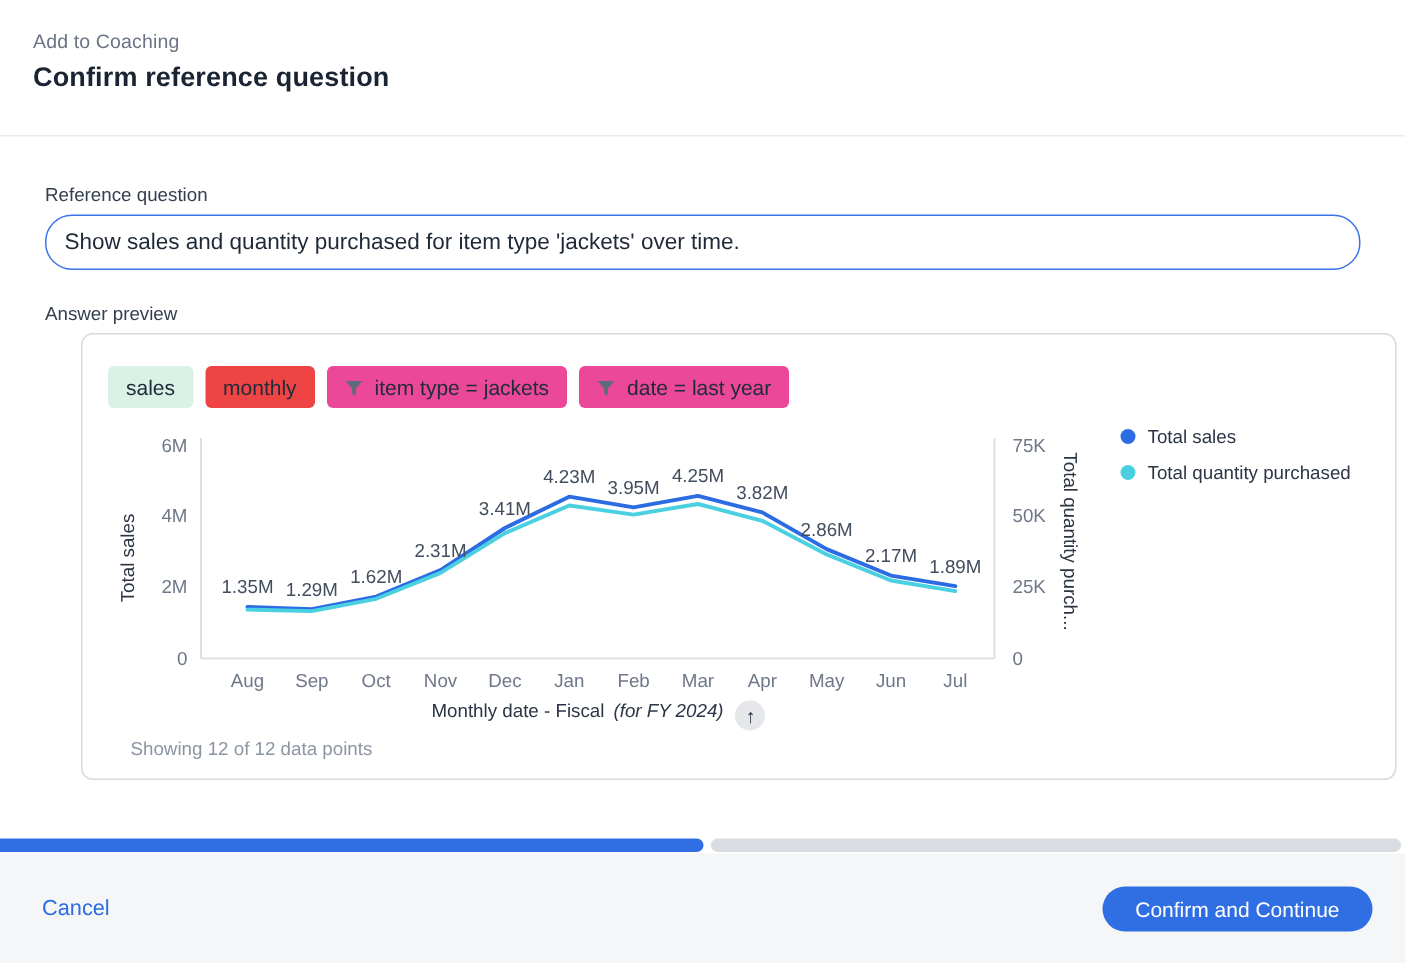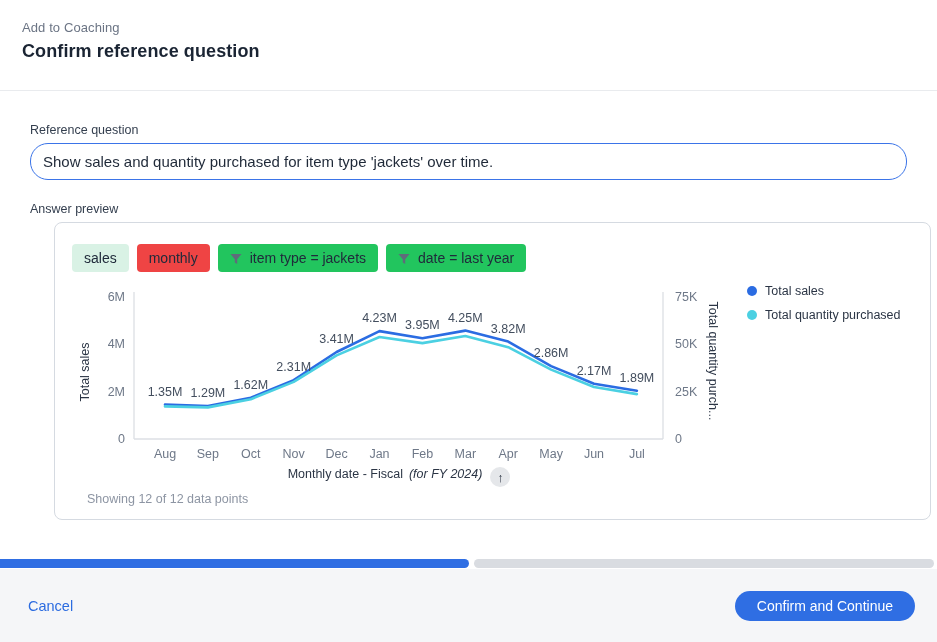--- a/index.html
+++ b/index.html
@@ -23,21 +23,21 @@
   
   .panel { position:absolute; left:30px; top:222px; width:877px; height:298px;
     border:1px solid #d5dae1; border-radius:8px; background:#fff;margin-left:24px; }
 
   
   .chips { position:absolute; left:17px; top:21px; display:flex; gap:8px; }
   .chip { height:28px; display:flex; align-items:center; padding:0 12px; border-radius:4px;
     font-size:14px; color:#202b3b; white-space:nowrap; }
   .chip.green { background:#d9f2e5; }
   .chip.blue  { background:#ef4444; }
-  .chip.gray  { background:#22c55e; gap:8px; }
+  .chip.gray  { background:#ec4899; gap:8px; }
   .funnel { width:12px; height:12px; display:inline-block; }
 
   
   .chart-svg { position:absolute; left:0; top:63px; }
   .legend { position:absolute; left:692px; top:61px; display:flex; flex-direction:column; gap:10px; }
   .legend-item { display:flex; align-items:center; gap:8px; font-size:12.5px; color:#2b3545; }
   .legend-dot { width:10px; height:10px; border-radius:50%; flex:0 0 auto; }
 
   .xaxis-title { position:absolute; left:79px; top:244px; width:530px; height:22px;
     display:flex; justify-content:center; gap:4px; font-size:12.5px; color:#2b3545; }

